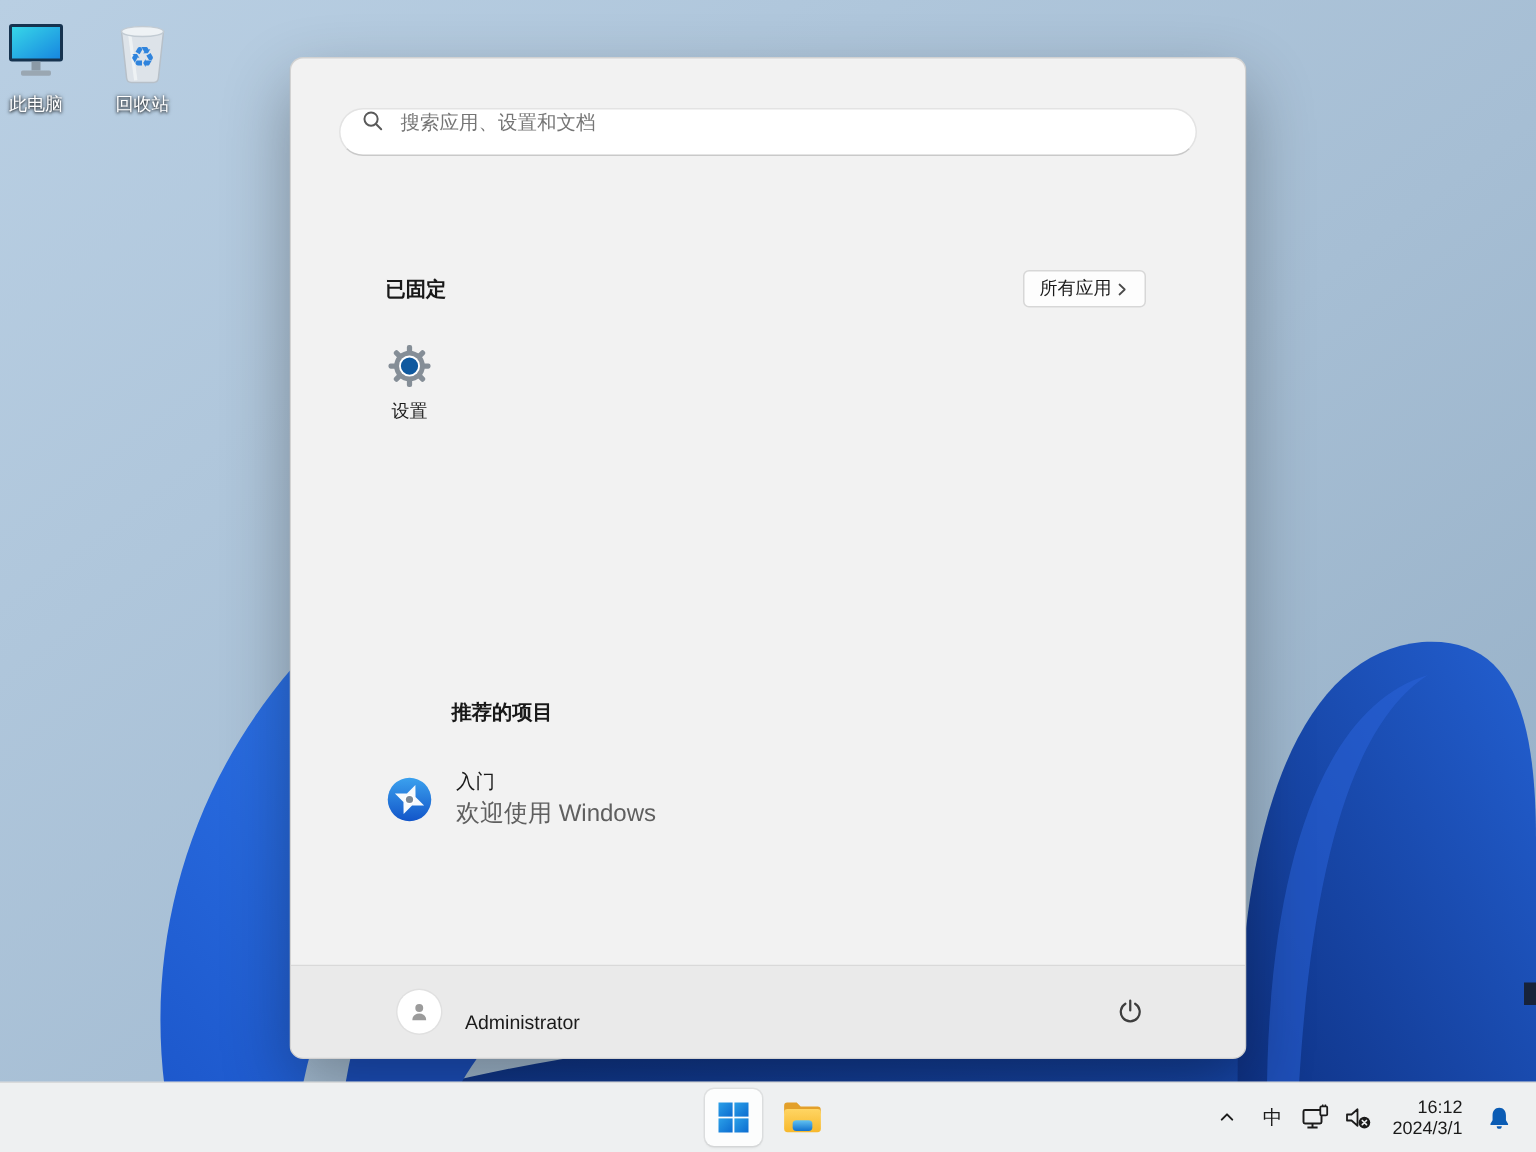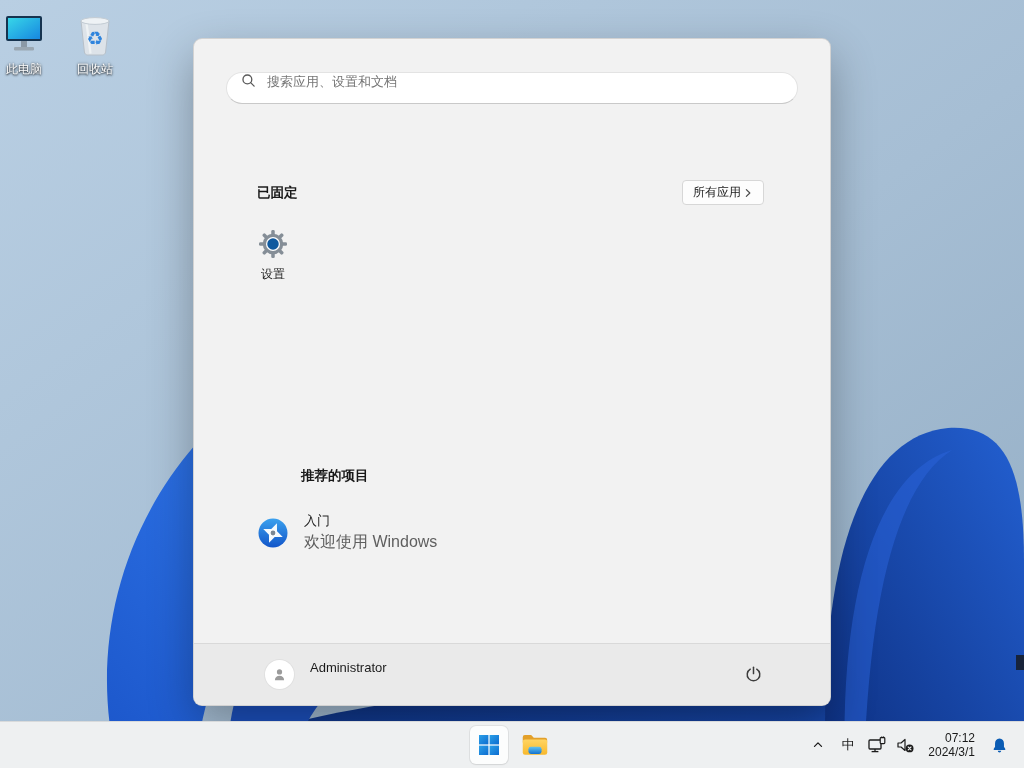--- a/index.html
+++ b/index.html
@@ -36,21 +36,21 @@
 
   .rec-header { position:absolute; top:427px; left:63px;margin-left:44px; }
   .rec-item { position:absolute; top:465px; left:47px; display:flex; align-items:center; gap:15px; padding:8px 16px; border-radius:6px; cursor:pointer;justify-content:center; }
   .rec-icon { width:32px; height:32px; display:grid; place-items:center; }
   .rec-title { font-size:13px; color:#1b1b1b; }
   .rec-sub { font-size:16px; color:#5f5f5f; margin-top:2px; }
 
   .user-bar { position:absolute; left:0; right:0; bottom:0; height:62px; background:#eaeaea;
     border-top:1px solid rgba(0,0,0,.07); border-radius:0 0 9px 9px;
     display:flex; align-items:center; justify-content:space-between; padding:0 58px 0 65px; }
-  .user-chip { display:flex; align-items:flex-start; gap:16px; font-size:13px; color:#1b1b1b; padding:6px 10px 6px 6px; border-radius:6px; cursor:pointer; }
+  .user-chip { display:flex; align-items:flex-end; gap:16px; font-size:13px; color:#1b1b1b; padding:6px 10px 6px 6px; border-radius:6px; cursor:pointer; }
   .avatar { width:29px; height:29px; border-radius:50%; background:#fff; display:grid; place-items:center; box-shadow:0 0 0 1px rgba(0,0,0,.04); }
   .power-btn { width:38px; height:34px; display:grid; place-items:center; background:transparent; border:none; border-radius:5px; cursor:pointer; }
 
   
   .taskbar { position:absolute; left:0; right:0; bottom:0; height:47px; background:#eef0f1; border-top:1px solid rgba(0,0,0,.09); }
   .tb-center { position:absolute; left:50%; transform:translateX(-50%); top:0; height:100%; display:flex; align-items:center; gap:8px; }
   .tb-btn { width:38px; height:38px; border:none; background:transparent; border-radius:6px; display:grid; place-items:center; cursor:pointer; }
   .tb-btn.active { background:#fcfdfd; box-shadow:0 0 0 1px rgba(0,0,0,.06), 0 1px 2px rgba(0,0,0,.06); }
   .tb-right { position:absolute; right:10px; top:0; height:100%; display:flex; align-items:center; }
   .tray-btn { height:38px; border:none; background:transparent; border-radius:5px; display:grid; place-items:center; cursor:pointer; }
@@ -286,21 +286,21 @@
       <button class="tray-btn" style="width:28px;">
         <span style="display:grid;place-items:center;">
           <svg width="20" height="20" viewBox="0 0 20 20">
             <path d="M3 8 L6 8 L10 4.5 L10 15.5 L6 12 L3 12 Z" fill="none" stroke="#1b1b1b" stroke-width="1.2" stroke-linejoin="round"></path>
             <circle cx="14.6" cy="13.4" r="3.9" fill="#1b1b1b"></circle>
             <path d="M13.2 12 L16 14.8 M16 12 L13.2 14.8" stroke="#eef0f1" stroke-width="1.1" stroke-linecap="round"></path>
           </svg>
         </span>
       </button>
       <button class="tray-btn clock">
-        <span>07:12</span>
+        <span>16:12</span>
         <span>2024/3/1</span>
       </button>
       <button class="tray-btn" style="width:30px;">
         <span style="display:grid;place-items:center;">
           <svg width="17" height="17" viewBox="0 0 16 16">
             <path d="M8 1.4 C5.3 1.4 3.8 3.4 3.8 6.2 L3.8 9.2 L2.5 11.4 C2.3 11.8 2.5 12.2 3 12.2 L13 12.2 C13.5 12.2 13.7 11.8 13.5 11.4 L12.2 9.2 L12.2 6.2 C12.2 3.4 10.7 1.4 8 1.4 Z" fill="#0b5cb4"></path>
             <path d="M6.4 13 a1.6 1.6 0 0 0 3.2 0 Z" fill="#0b5cb4"></path>
           </svg>
         </span>
       </button>

